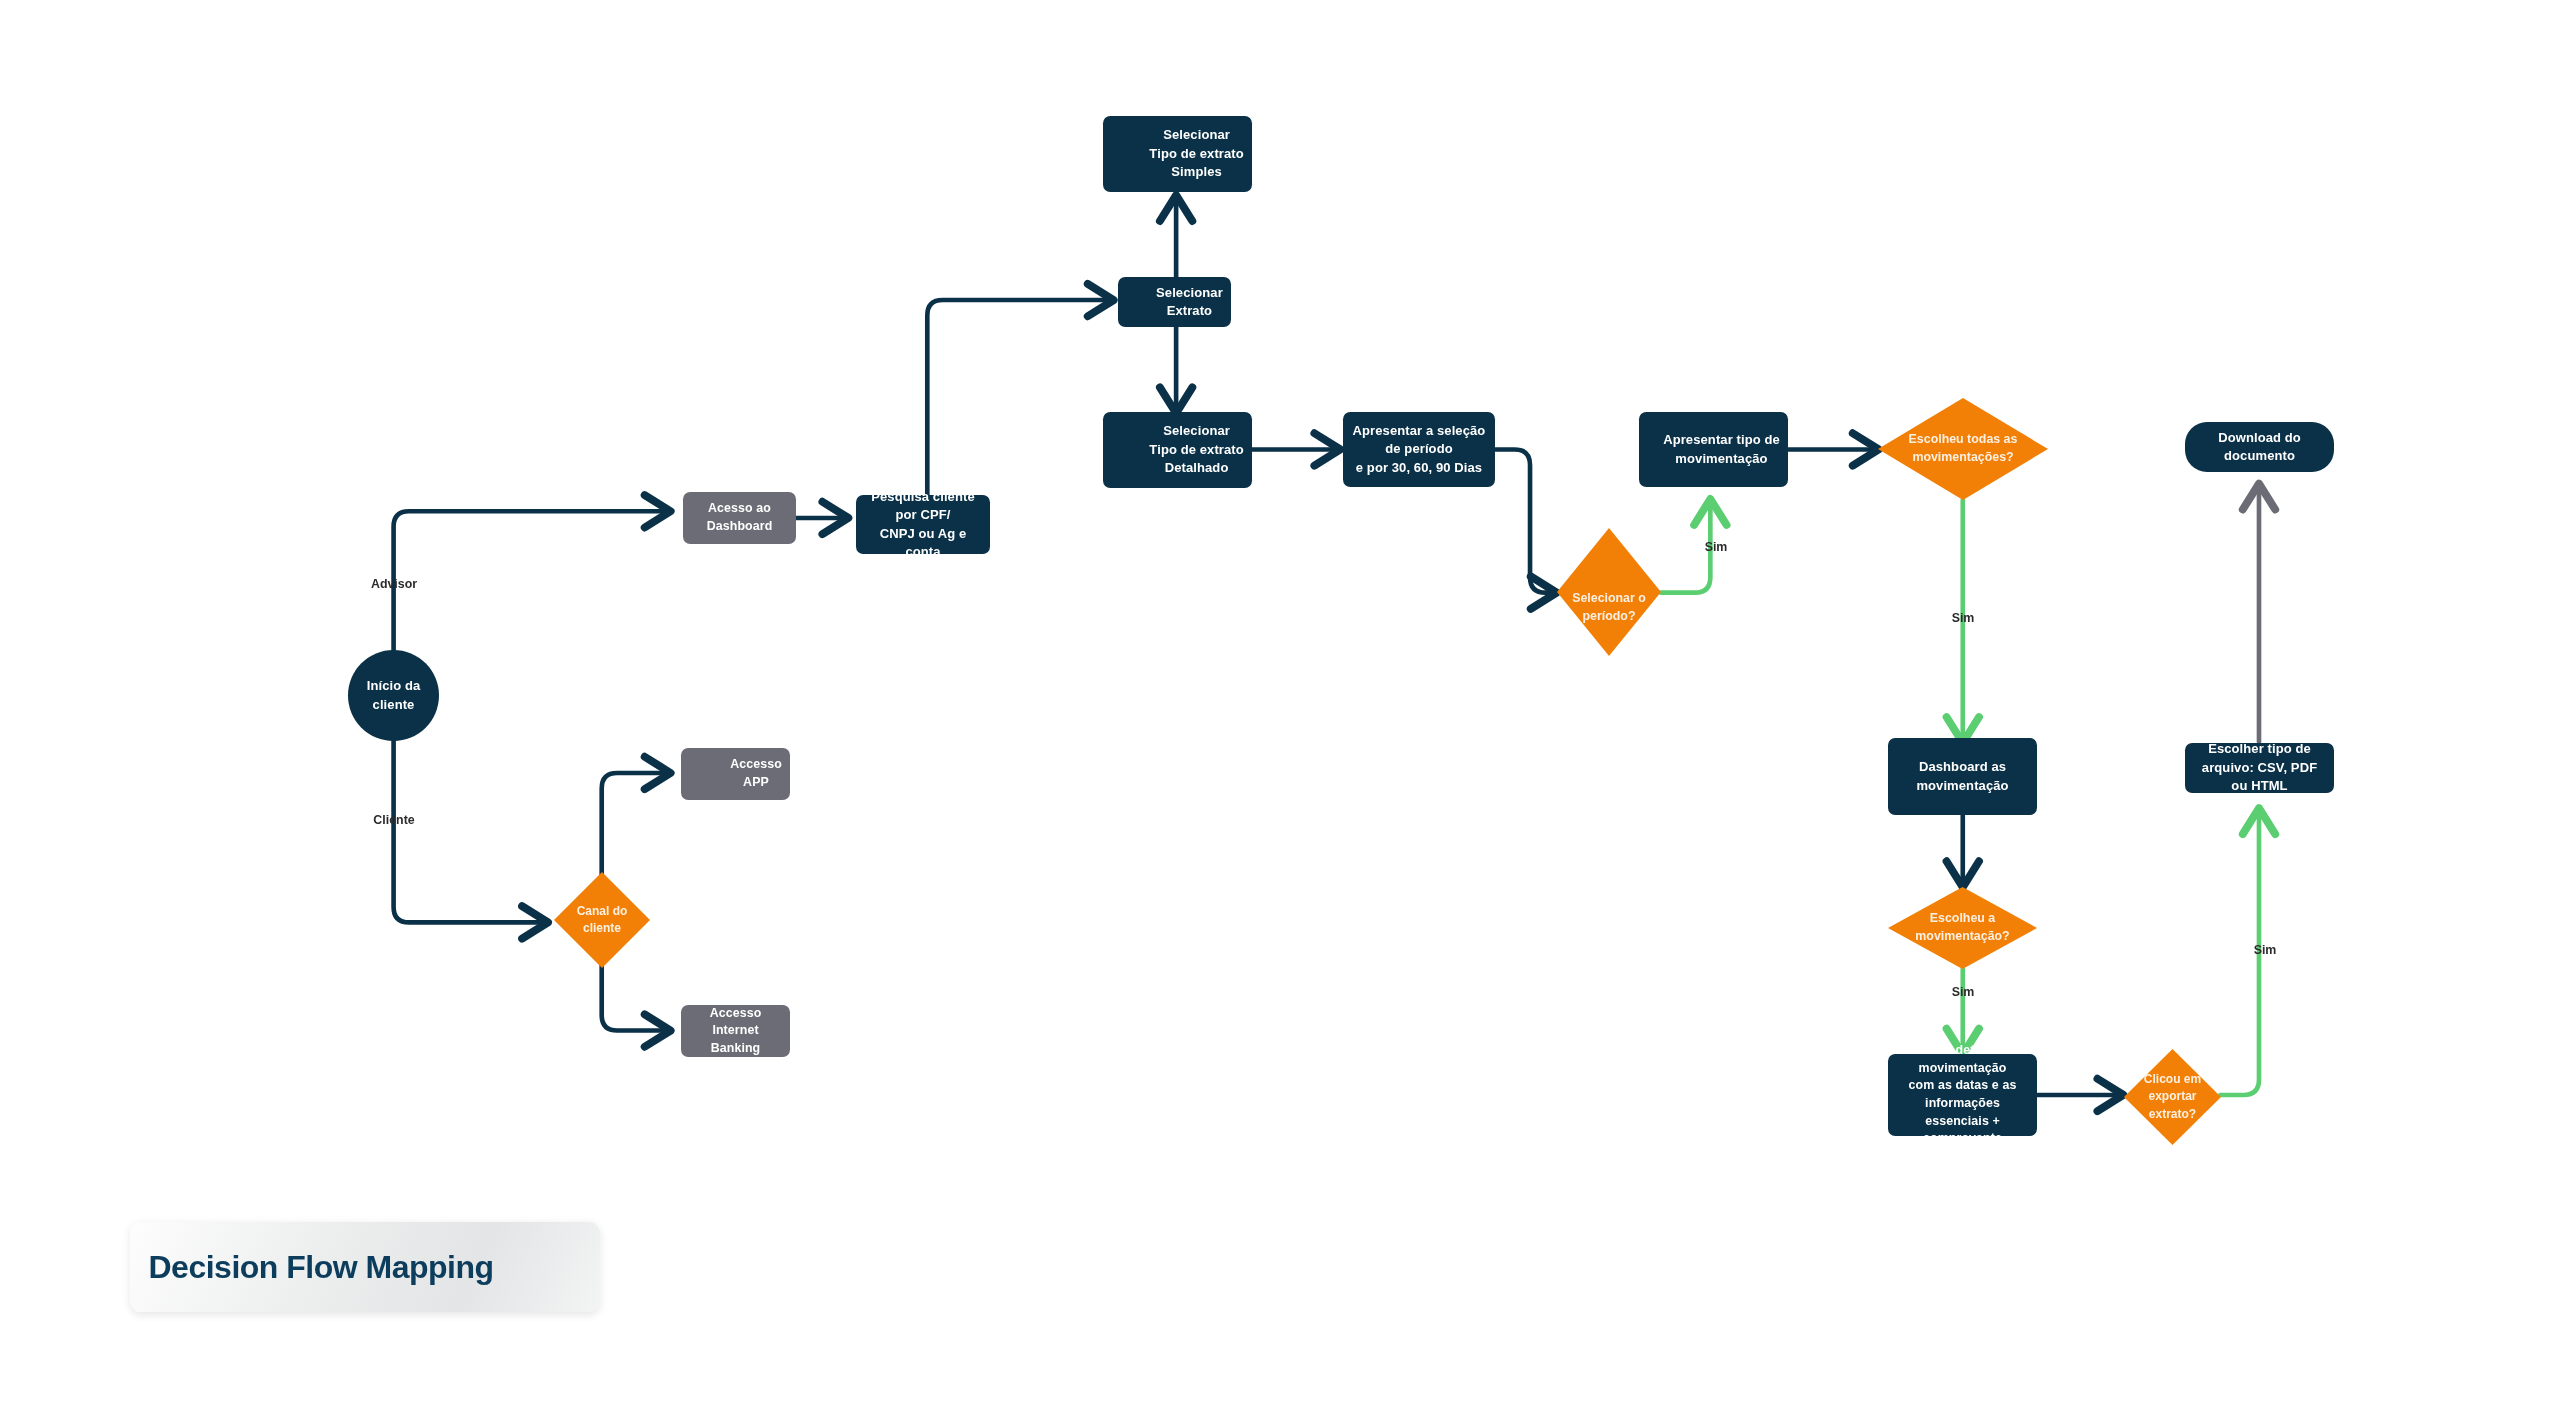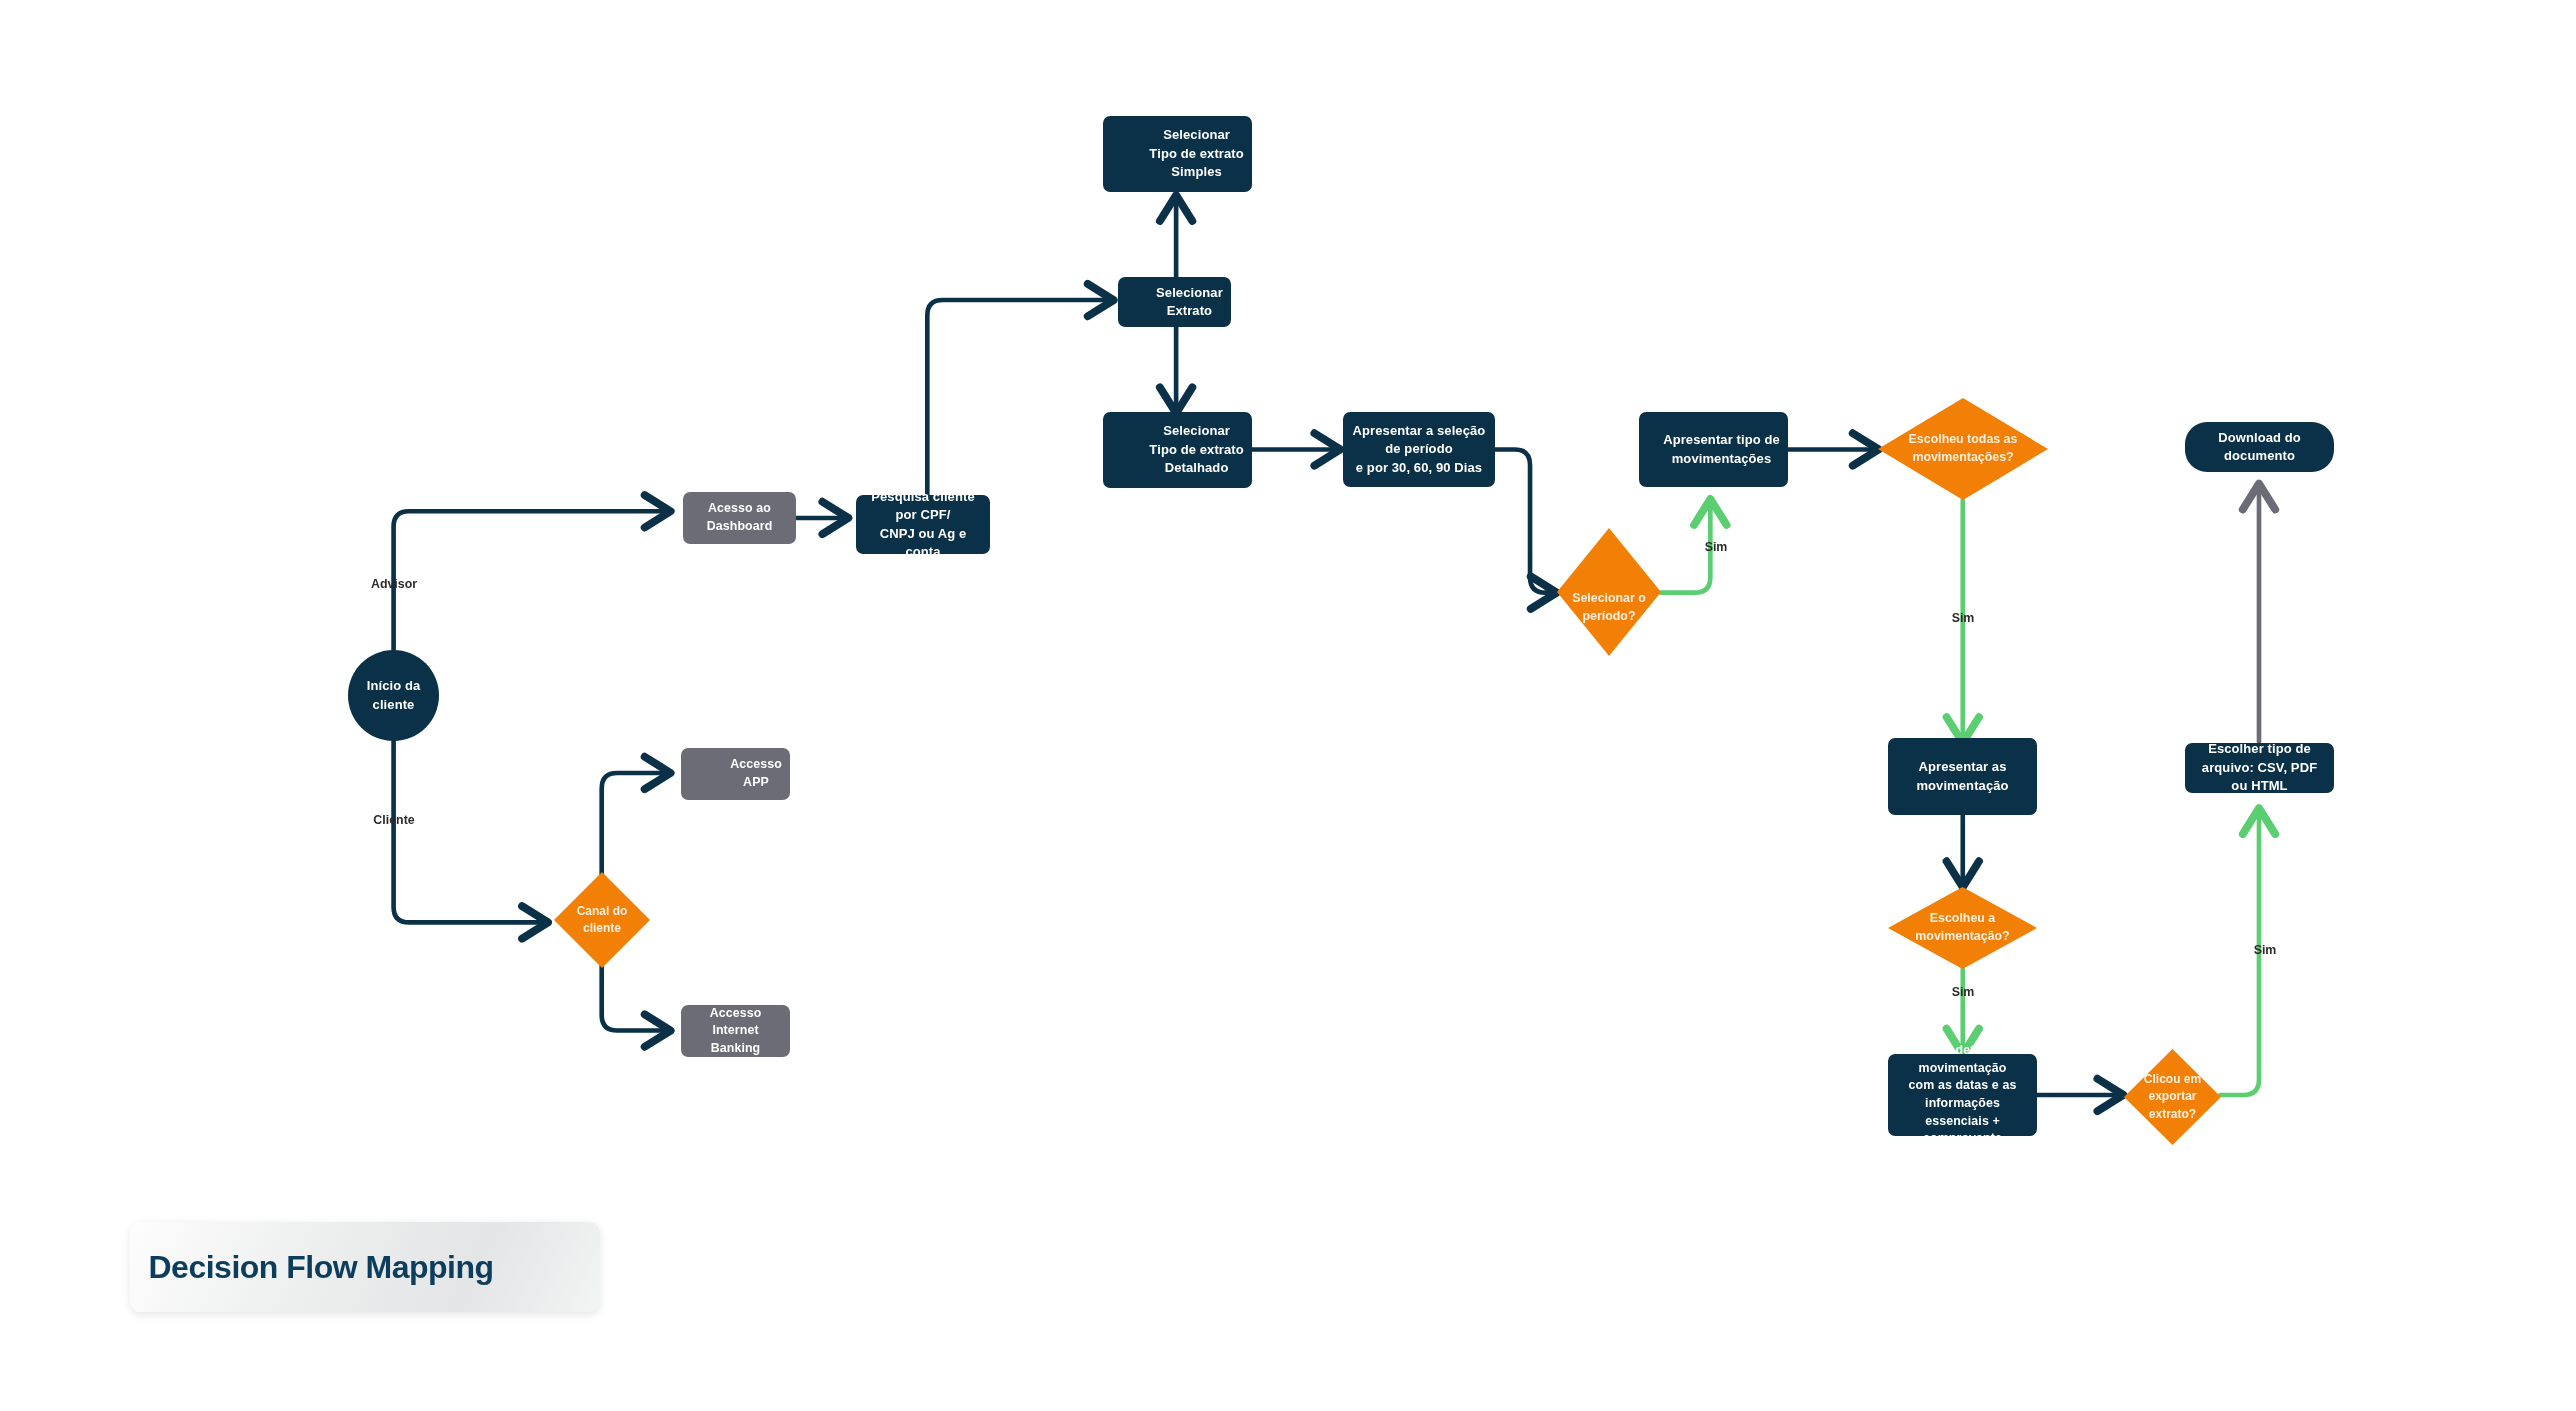--- a/index.html
+++ b/index.html
@@ -139,31 +139,31 @@
   </div>
 
   <div class="diamond" style="left:1557px;top:528px;width:104px;height:128px;">
     <div class="shape"></div>
     <span class="txt" style="font-size:12.4px;margin-top:32px;">Selecionar o
 período?</span>
   </div>
 
   <div class="node proc" style="left:1639px;top:412px;width:149px;height:75px;font-size:13px;">
     <span class="txt">Apresentar tipo de
-movimentações</span>
+movimentação</span>
   </div>
 
   <div class="diamond" style="left:1878px;top:398px;width:170px;height:102px;">
     <div class="shape"></div>
     <span class="txt" style="font-size:12.4px;">Escolheu todas as
 movimentações?</span>
   </div>
 
   <div class="node proc" style="left:1888px;top:738px;width:149px;height:77px;font-size:13px;">
-    <span class="txt">Apresentar as movimentação</span>
+    <span class="txt">Dashboard as movimentação</span>
   </div>
 
   <div class="diamond" style="left:1888px;top:887px;width:149px;height:82px;">
     <div class="shape"></div>
     <span class="txt" style="font-size:12.4px;">Escolheu a
 movimentação?</span>
   </div>
 
   <div class="node proc" style="left:1888px;top:1054px;width:149px;height:82px;font-size:12.4px;">
     <span class="txt">Exibe o detalhe da movimentação

